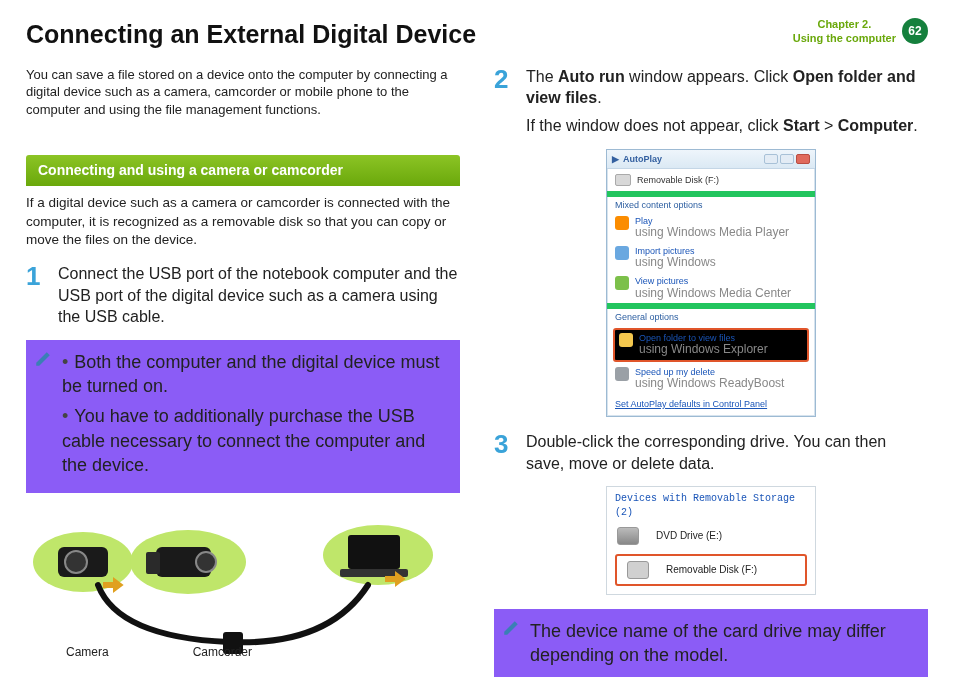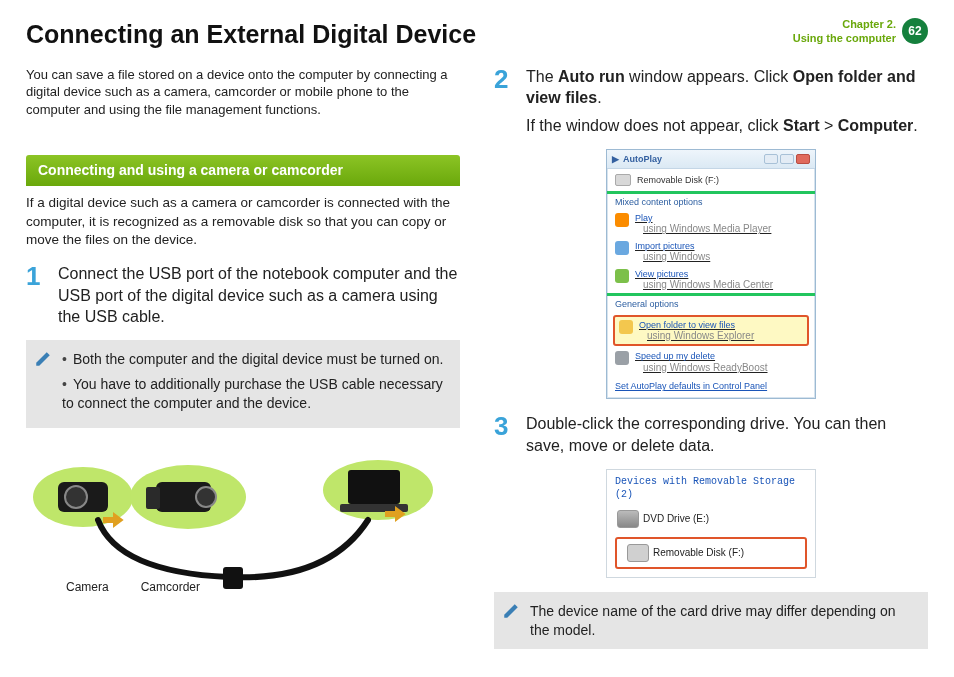--- a/index.html
+++ b/index.html
@@ -9,21 +9,21 @@
     background: #fff;
     width: 954px;
     height: 677px;
     padding: 18px 26px 10px 26px;
     font-size: 13px;
     line-height: 1.35;
     position: relative;
   }
   .header { display: flex; align-items: flex-start; justify-content: space-between; margin-bottom: 14px; }
   .title { font-size: 25px; font-weight: 700; color: #111; }
-  .chapter { text-align: right; color: #6aa80b; font-weight: 700; font-size: 11px; line-height: 1.25; }
+  .chapter { text-align: center; color: #6aa80b; font-weight: 700; font-size: 11px; line-height: 1.25; }
   .pagebadge {
     display: inline-flex; align-items:center; justify-content:center;
     width: 26px; height: 26px; border-radius: 13px;
     background: #15803d; color: #fff; font-weight: 700; font-size: 12px;
     margin-left: 6px; vertical-align: top;
   }
   .chapter-wrap { display:flex; align-items:flex-start; }
   .columns { display: flex; gap: 34px; }
   .col { flex: 1 1 0; min-width: 0; }
   .intro { font-size: 13px; margin-bottom: 12px; }
@@ -32,77 +32,77 @@
     color: #fff; font-weight: 700; font-size: 14px;
     padding: 6px 12px; border-radius: 3px 3px 0 0;
     margin-bottom: 8px;
     margin-top: 37px;
   }
   .section-desc { font-size: 13.5px; margin-bottom: 14px; }
   .step { display: flex; gap: 10px; margin-bottom: 12px; }
   .step-num { color: #3aa3d9; font-size: 26px; font-weight: 700; line-height: 1; min-width: 22px; }
   .step-body { font-size: 16px; }
   .notebox {
-    background: #e5e5e5;
+    background: #8b5cf6;
     padding: 10px 12px 10px 36px;
     position: relative;
-    font-size: 14px;
+    font-size: 18px;
     margin-bottom: 14px;
   }
   .notebox .note-icon {
     position: absolute; left: 8px; top: 10px; width: 18px; height: 18px;
     color: #3a7fb5;
   }
   .notebox ul { list-style: none; }
   .notebox li::before { content: "•"; color: #444; margin-right: 6px; }
   .notebox li { margin-bottom: 6px; }
   .diagram {
     border: none;
     text-align: center;
     margin-top: 4px;
   }
   .diagram svg { width: 100%; height: 150px; }
-  .labels { display:flex; gap: 32px; padding-left: 40px; font-size: 12px; margin-top: -18px; }
+  .labels { display:flex; gap: 84px; padding-left: 40px; font-size: 12px; margin-top: -18px; }
 
   
   .win {
     width: 210px; margin: 8px auto 14px auto;
     border: 1px solid #9dbad3; background:#fff;
     font-size: 9px;
     box-shadow: 0 0 0 1px #d6e3ee inset;
   }
   .win-title {
     background: linear-gradient(#eef5fb,#dbe9f4);
     padding: 3px 5px; display:flex; align-items:center; gap:4px;
     color:#3460a0; font-weight:600;
     border-bottom:1px solid #c4d6e6;
   }
   .win-title .wbtns { margin-left:auto; display:flex; gap:2px;}
   .win-title .wbtn { width:14px; height:10px; background:#e3ecf5; border:1px solid #a8c1d7; border-radius:2px; }
   .win-title .wbtn.close { background:#e06a5c; border-color:#b94d42; }
   .win-sub { padding:5px 8px; display:flex; align-items:center; gap:6px; color:#333; }
   .drive-icon { width:16px; height:12px; background:#d8d8d8; border:1px solid #aaa; border-radius:2px; }
-  .win-section { padding: 2px 8px; color:#2b5da0; border-top:3px solid #22c55e; }
-  .win-item { display:flex; gap:6px; padding:3px 8px; align-items:flex-start;text-decoration:underline; }
+  .win-section { padding: 2px 8px; color:#2b5da0; border-top:6px solid #22c55e; }
+  .win-item { display:flex; gap:6px; padding:3px 8px; align-items:flex-start; }
   .win-item .ico { width:14px; height:14px; flex-shrink:0; border-radius:3px; }
   .win-item .tx { line-height:1.15; }
-  .win-item .tx .sub { color:#888; font-size:10px;margin-left:8px; }
+  .win-item .tx .sub { color:#888; font-size:12px; }
   .win-item.highlight {
     border:2px solid #e0552a; border-radius:3px; margin:2px 6px; padding:3px 4px;
-    background:#fef9c3;
+    background:#000000;
   }
   .win-link { display:block; color:#1a55b8; text-decoration:underline; padding:4px 8px 6px; }
 
   
   .storage {
     width: 210px; margin: 8px auto 14px auto;
     border: 1px solid #cfd8df; background:#fff; font-size:10px;
   }
   .storage-head { color:#1a55b8; padding:5px 8px 3px;font-family:Liberation Mono, monospace; }
-  .storage-item { display:flex; align-items:center; gap:4px; padding:5px 10px;text-align:center; }
+  .storage-item { display:flex; align-items:center; gap:17px; padding:5px 10px;text-align:center; }
   .storage-item .dicon { width:22px; height:18px; background:#d0d0d0; border:1px solid #999; border-radius:3px; }
   .storage-item.highlight { border:2px solid #e0552a; border-radius:3px; margin:4px 8px 8px; }
   b { font-weight:700; }
   .bluelink { color:#1a55b8; }
 </style>
 </head>
 <body>
 
 <div class="header">
   <div class="title">Connecting an External Digital Device</div>

